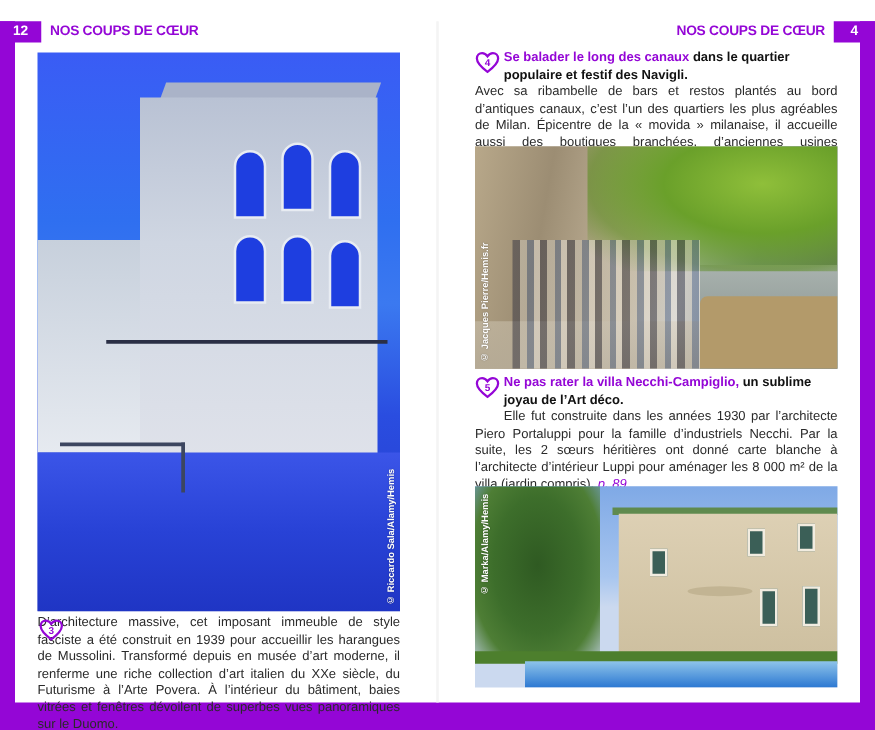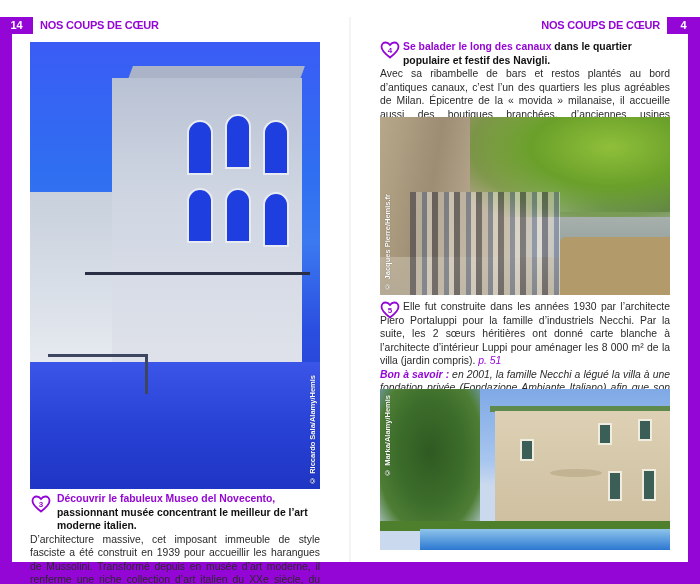--- a/index.html
+++ b/index.html
@@ -85,21 +85,21 @@
   .e5 .indent { text-indent: 23px; }
 </style>
 </head>
 <body>
 
 <div class="frame-left-bar"></div>
 <div class="frame-right-bar"></div>
 <div class="frame-bottom"></div>
 <div class="spine"></div>
 
-<div class="page-num left">14</div>
+<div class="page-num left">12</div>
 <div class="running-head left">NOS COUPS DE CŒUR</div>
 <div class="running-head right">NOS COUPS DE CŒUR</div>
 <div class="page-num right">4</div>
 
 <div class="photo p1">
   <div class="left-bldg"></div>
   <div class="tower-top"></div>
   <div class="tower"></div>
   <div class="win" style="left:157px;top:78px;"></div>
   <div class="win" style="left:195px;top:72px;"></div>
@@ -113,21 +113,20 @@
   <div class="credit" style="right:3px;bottom:4px;">© Riccardo Sala/Alamy/Hemis</div>
 </div>
 
 <div class="entry e3">
   <span class="heart" style="left:1px;top:3px;">
     <svg viewBox="0 0 20 18">
         <path d="M10 16.5 C4 12 1.5 9 1.5 5.8 C1.5 3.3 3.4 1.5 5.7 1.5 C7.6 1.5 9 2.6 10 4 C11 2.6 12.4 1.5 14.3 1.5 C16.6 1.5 18.5 3.3 18.5 5.8 C18.5 9 16 12 10 16.5 Z" fill="none" stroke="#9406d6" stroke-width="1.8"></path>
         <text x="10" y="12" text-anchor="middle" font-size="8" font-weight="bold" fill="#9406d6" font-family="Liberation Sans, sans-serif">3</text>
       </svg>
   </span>
-  <span class="head"><span class="accent">Découvrir le fabuleux Museo del Novecento,</span><span> passionnant musée concentrant le meilleur de l’art moderne italien.</span></span>
   <p><span>D’architecture massive, cet imposant immeuble de style fasciste a été construit en 1939 pour accueillir les harangues de Mussolini. Transformé depuis en musée d’art moderne, il renferme une riche collection d’art italien du XXe siècle, du Futurisme à l’Arte Povera. À l’intérieur du bâtiment, baies vitrées et fenêtres dévoilent de superbes vues panoramiques sur le Duomo.</span> </p>
 </div>
 
 <div class="entry e4">
   <span class="heart" style="left:0;top:1px;">
     <svg viewBox="0 0 20 18">
         <path d="M10 16.5 C4 12 1.5 9 1.5 5.8 C1.5 3.3 3.4 1.5 5.7 1.5 C7.6 1.5 9 2.6 10 4 C11 2.6 12.4 1.5 14.3 1.5 C16.6 1.5 18.5 3.3 18.5 5.8 C18.5 9 16 12 10 16.5 Z" fill="none" stroke="#9406d6" stroke-width="1.8"></path>
         <text x="10" y="12" text-anchor="middle" font-size="8" font-weight="bold" fill="#9406d6" font-family="Liberation Sans, sans-serif">4</text>
       </svg>
   </span>
@@ -144,21 +143,22 @@
   <div class="credit" style="left:3px;bottom:4px;">© Jacques Pierre/Hemis.fr</div>
 </div>
 
 <div class="entry e5">
   <span class="heart" style="left:0;top:1px;">
     <svg viewBox="0 0 20 18">
         <path d="M10 16.5 C4 12 1.5 9 1.5 5.8 C1.5 3.3 3.4 1.5 5.7 1.5 C7.6 1.5 9 2.6 10 4 C11 2.6 12.4 1.5 14.3 1.5 C16.6 1.5 18.5 3.3 18.5 5.8 C18.5 9 16 12 10 16.5 Z" fill="none" stroke="#9406d6" stroke-width="1.8"></path>
         <text x="10" y="12" text-anchor="middle" font-size="8" font-weight="bold" fill="#9406d6" font-family="Liberation Sans, sans-serif">5</text>
       </svg>
   </span>
-  <p class="indent"><span>Elle fut construite dans les années 1930 par l’architecte Piero Portaluppi pour la famille d’industriels Necchi. Par la suite, les 2 sœurs héritières ont donné carte blanche à l’architecte d’intérieur Luppi pour aménager les 8 000 m² de la villa (jardin compris).</span> <span class="pref">p. 51</span></p>
+  <span class="head"><span class="accent">Ne pas rater la villa Necchi-Campiglio,</span><span> un sublime joyau de l’Art déco.</span></span>
+  <p class="indent"><span>Elle fut construite dans les années 1930 par l’architecte Piero Portaluppi pour la famille d’industriels Necchi. Par la suite, les 2 sœurs héritières ont donné carte blanche à l’architecte d’intérieur Luppi pour aménager les 8 000 m² de la villa (jardin compris).</span> <span class="pref">p. 89</span></p>
   <p><span class="tip-label">Bon à savoir :</span><span class="tip"> en 2001, la famille Necchi a légué la villa à une fondation privée (Fondazione Ambiante Italiano) afin que son atmosphère d’origine soit conservée. •</span><span class="link"> casemuseo.it •</span></p>
 </div>
 
 <div class="photo p3">
   <div class="villa-roof"></div>
   <div class="villa"></div>
   <div class="vwin" style="left:140px;top:50px;"></div>
   <div class="vwin" style="left:218px;top:34px;"></div>
   <div class="vwin" style="left:258px;top:30px;"></div>
   <div class="vwin" style="left:228px;top:82px;height:30px;"></div>

